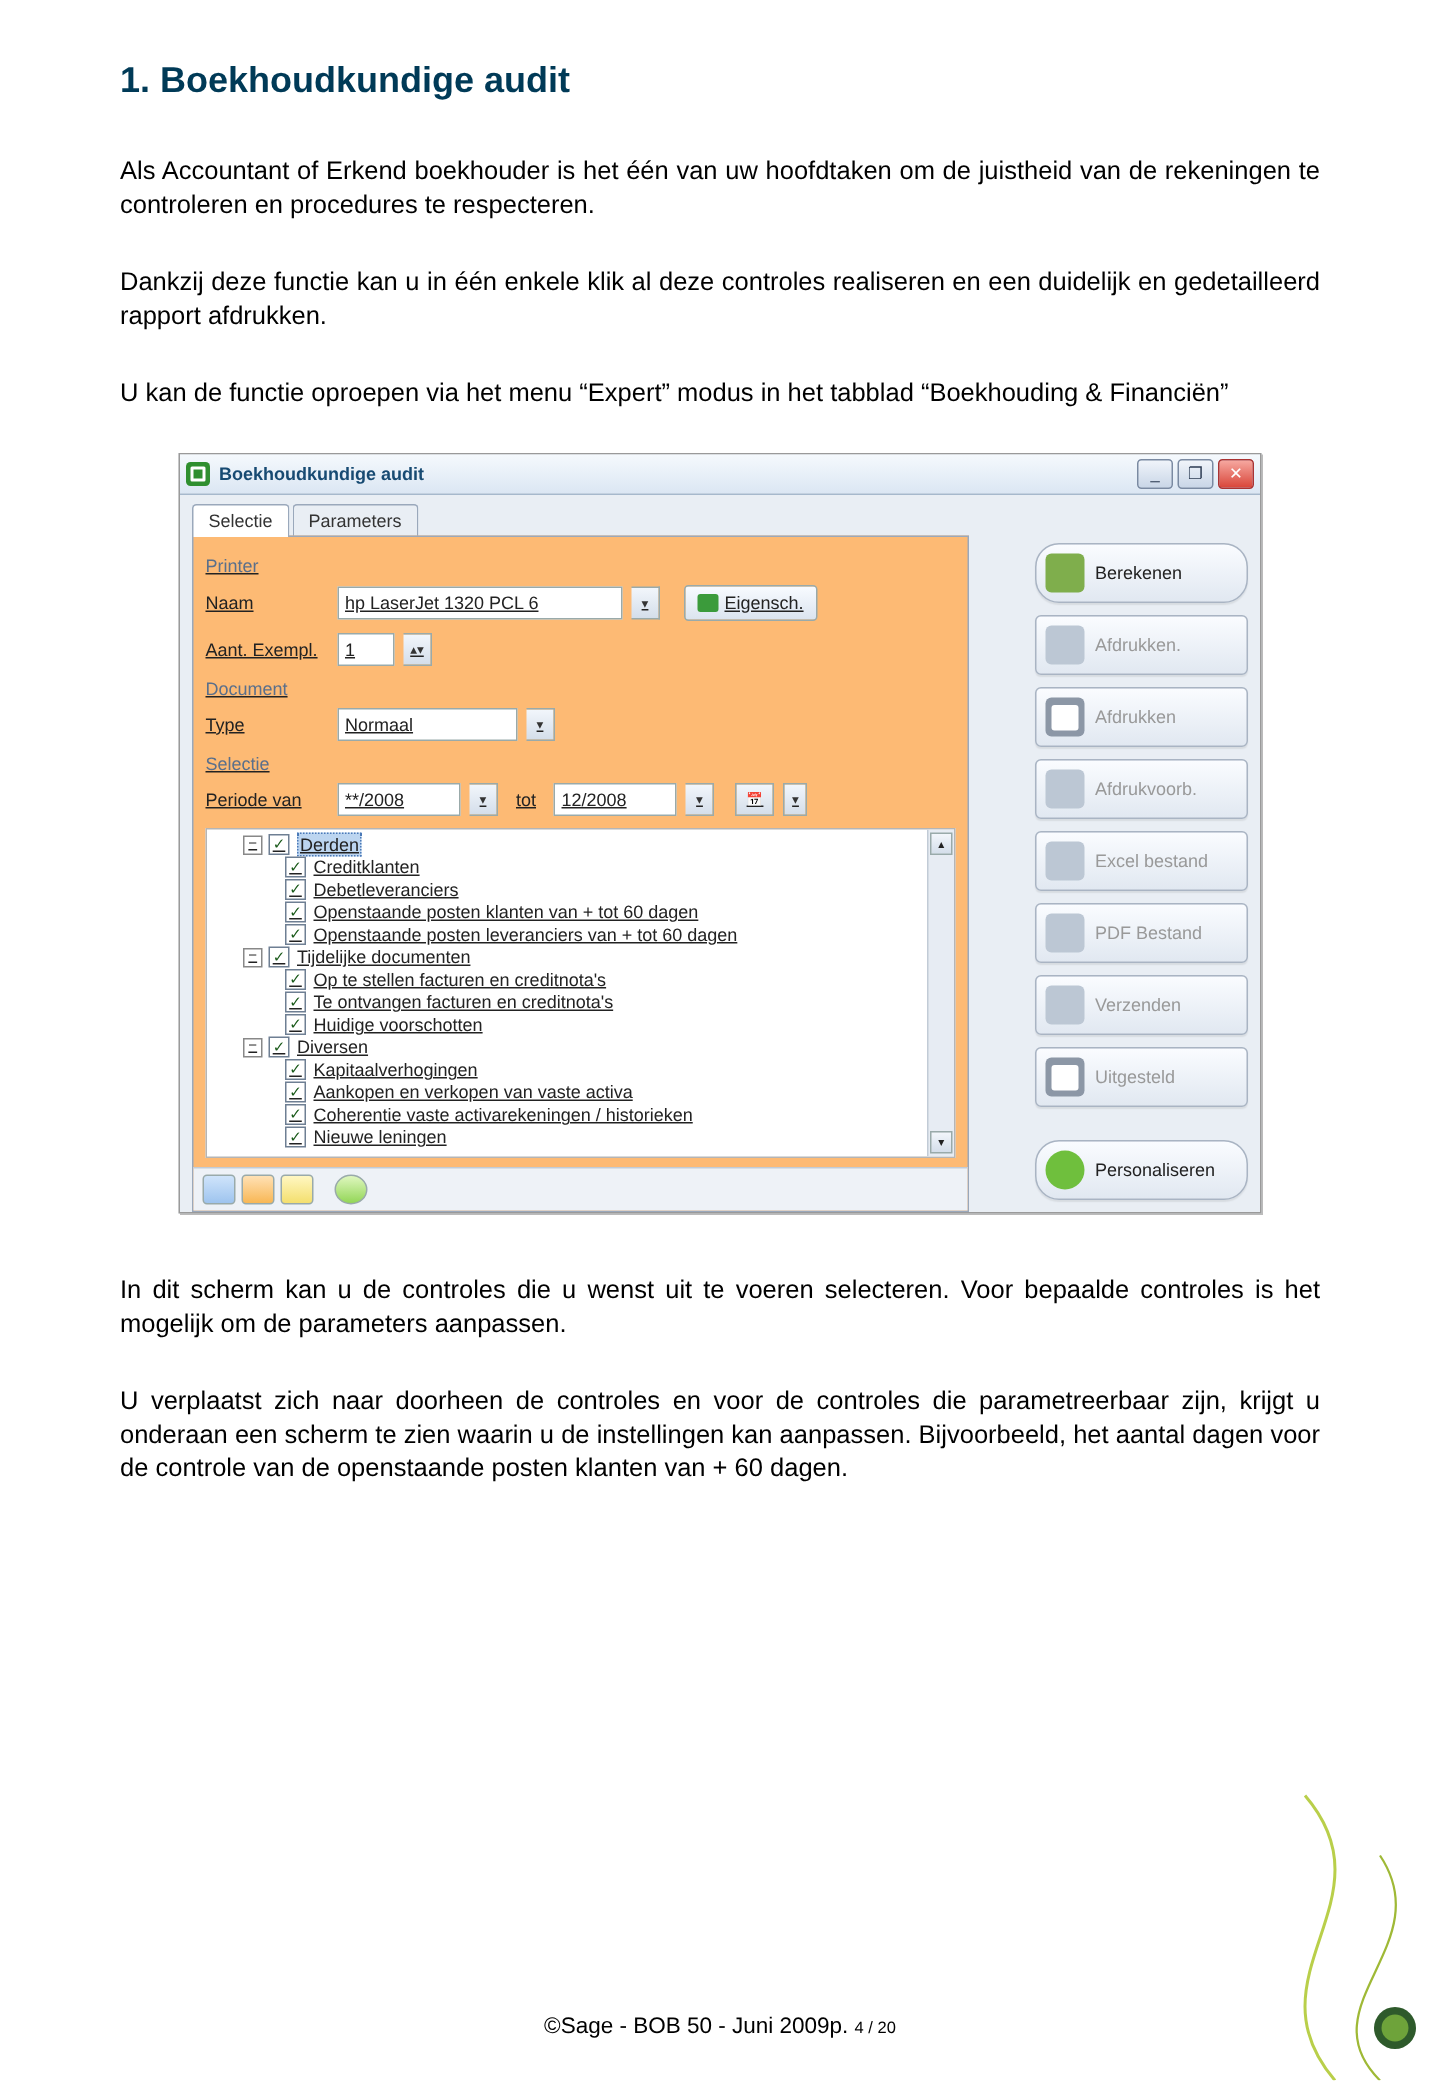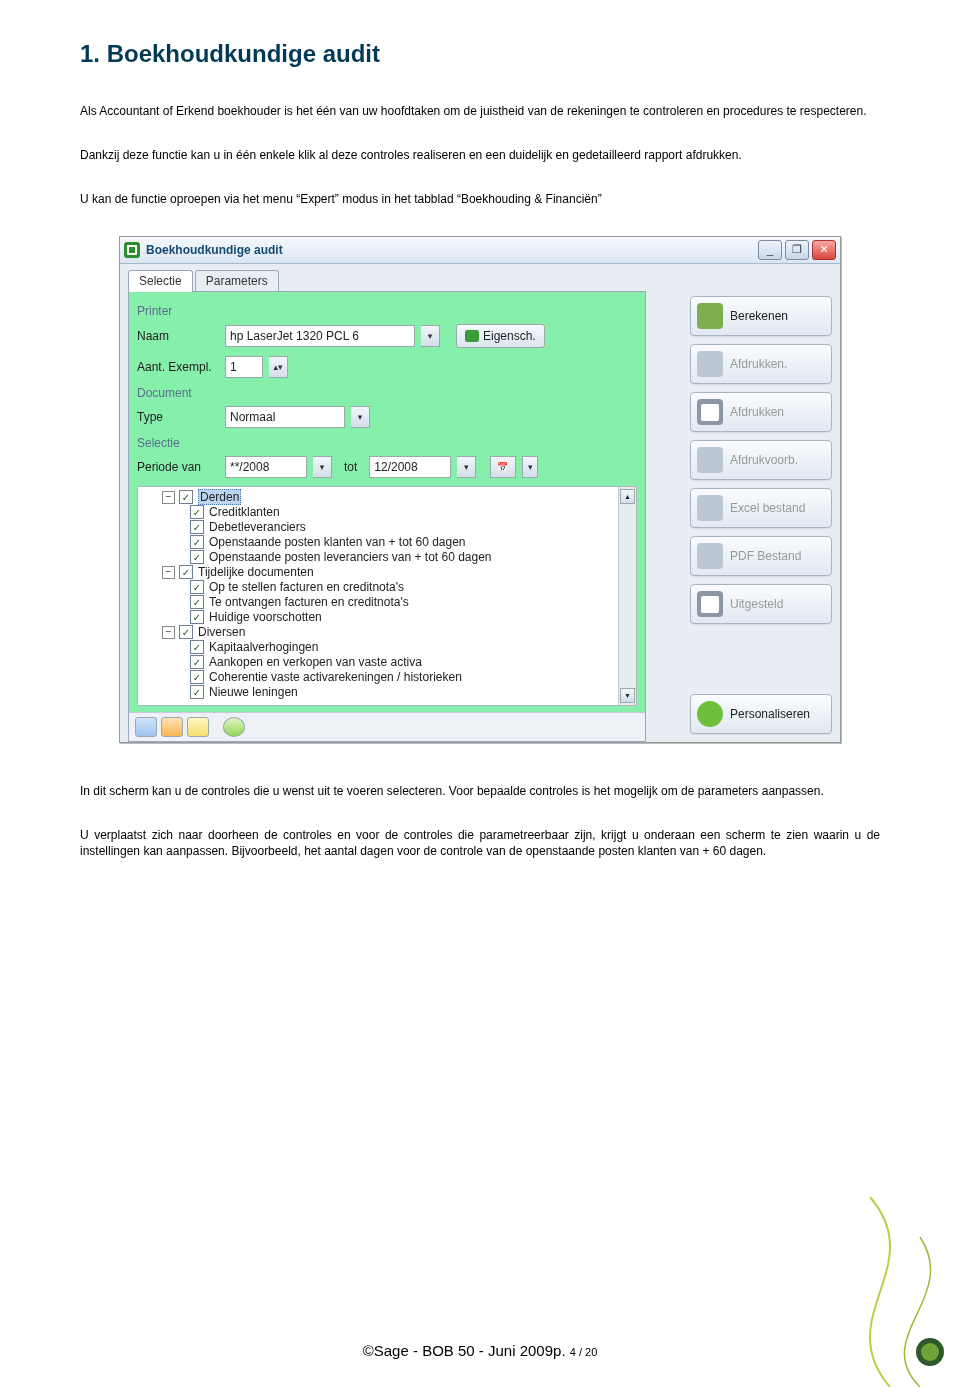--- a/index.html
+++ b/index.html
@@ -1,33 +1,33 @@
 <!DOCTYPE html>
 <html><head>
 <meta charset="utf-8">
 <style>
   html,body{margin:0;padding:0;background:#fff;font-family:Arial,Helvetica,sans-serif;color:#000;}
   .page{width:960px;min-height:1387px;margin:0 auto;position:relative;box-sizing:border-box;padding:40px 80px 0 80px;}
   .h1{font-size:24px;font-weight:bold;color:#003a57;margin:0 0 35px 0;}
-  .para{font-size:12px;line-height:1.35;text-align:justify;margin:0 0 28px 0;}
+  .para{font-size:17px;line-height:1.35;text-align:justify;margin:0 0 28px 0;}
   
   .shot{width:720px;margin:10px auto 40px auto;border:1px solid #9a9a9a;background:#e9eef4;font-family:Tahoma,Arial,sans-serif;font-size:12px;color:#222;box-shadow:1px 1px 0 #bbb;}
   .titlebar{display:flex;align-items:center;height:26px;background:linear-gradient(#f5f9fd,#dbe6f3);border-bottom:1px solid #a6b8cc;padding:0 4px;}
   .titlebar .ticon{width:16px;height:16px;background:#2f8f2f;border-radius:3px;margin-right:6px;position:relative;}
   .titlebar .ticon::after{content:"";position:absolute;inset:3px;border:2px solid #fff;border-radius:1px;}
   .titlebar .ttxt{font-weight:bold;color:#174a72;}
   .spacer{flex:1;}
   .winbtn{width:22px;height:18px;margin-left:3px;border:1px solid #7a8aa2;background:linear-gradient(#f0f4fa,#c9d6e7);border-radius:3px;display:flex;align-items:center;justify-content:center;font-size:11px;color:#2b3a52;}
   .winbtn.close{background:linear-gradient(#f6a8a0,#d9463a);color:#fff;border-color:#a33;}
   .body{display:flex;align-items:stretch;gap:36px;}
   .leftcol{flex:1;padding:6px 4px 0 8px;}
   .tabs{display:flex;gap:2px;height:22px;}
   .tab{border:1px solid #9aa8bb;border-bottom:none;border-radius:3px 3px 0 0;padding:3px 10px 0 10px;background:#e9eef4;color:#333;}
   .tab.active{background:#fff;font-weight:normal;position:relative;z-index:2;}
-  .panel{background:#86efac;border:1px solid #9aa8bb;margin-top:-1px;padding:8px 8px 4px 8px;min-height:420px;position:relative;}
+  .panel{background:#fdba74;border:1px solid #9aa8bb;margin-top:-1px;padding:8px 8px 4px 8px;min-height:420px;position:relative;text-decoration:underline;}
   .section-lbl{color:#5a6f8b;font-size:12px;margin:4px 0 6px 0;}
   .row{display:flex;align-items:center;margin:4px 0 8px 0;gap:6px;}
   .lbl{width:82px;color:#222;}
   .input{height:20px;border:1px solid #9aa;background:#fff;padding:0 4px;display:flex;align-items:center;}
   .input.w1{width:180px;}
   .input.w2{width:72px;}
   .ddbtn,.spn{width:18px;height:20px;border:1px solid #9aa;border-left:none;background:linear-gradient(#f2f6fb,#d4deea);display:flex;align-items:center;justify-content:center;font-size:9px;color:#333;}
   .smallbtn{height:22px;border:1px solid #9aa;border-radius:3px;background:linear-gradient(#f8fbff,#dbe4ef);padding:0 8px;display:flex;align-items:center;margin-left:10px;gap:4px;}
   .smallbtn .ic{width:14px;height:12px;background:#3b9b3b;border-radius:2px;}
   .tree{border:1px solid #b5b5b5;background:#fff;margin-top:6px;height:212px;overflow:hidden;padding:3px 2px;position:relative;}
@@ -43,21 +43,21 @@
   .botbar{display:flex;align-items:center;gap:4px;border-top:1px solid #c2cbd6;margin:6px -8px -4px -8px;padding:4px 6px;background:#eef2f7;}
   .botbar .sq{width:20px;height:18px;border:1px solid #9aa;border-radius:3px;background:linear-gradient(#f8fbff,#dee7f2);}
   .botbar .sq.blue{background:linear-gradient(#cfe4fb,#9ec4ee);}
   .botbar .sq.orange{background:linear-gradient(#ffe1b5,#f8b755);}
   .botbar .sq.yellow{background:linear-gradient(#fff7c2,#f4df6e);}
   .botbar .sq.green{background:linear-gradient(#dff7bf,#93d657);}
   .botbar .sq.lime{border-radius:50%;}
   
   .rightcol{width:142px;padding:32px 8px 8px 4px;display:flex;flex-direction:column;gap:8px;}
   .actbtn{height:38px;border:1px solid #a9b4c3;border-radius:4px;background:linear-gradient(#fafcff,#e1e8f1);display:flex;align-items:center;padding:0 6px;gap:7px;color:#999;box-shadow:0 1px 1px rgba(0,0,0,.08);}
-  .actbtn.enabled{color:#222;}
+  .actbtn.enabled{color:#222;border-radius:16px;}
   .actbtn .aicon{width:26px;height:26px;border-radius:4px;flex:none;background:#bcc7d4;position:relative;}
   .actbtn.enabled .aicon{background:#7fae4c;}
   .actbtn.pers .aicon{background:#6fbf3d;border-radius:50%;}
   .aicon.printer{background:#8c97a6;}
   .aicon.printer::after{content:"";position:absolute;inset:5px 4px 4px 4px;background:#fff;border-radius:2px;}
   .aicon.gear{background:radial-gradient(#e4e9f0 30%,#9fa9b8 31%);}
   .footer{position:absolute;bottom:28px;left:0;right:0;display:flex;justify-content:center;font-size:15px;}
   .pnum .small{font-size:11px;}
   
   .flourish{position:absolute;right:0;bottom:0;width:190px;height:220px;pointer-events:none;}
@@ -230,20 +230,24 @@
           </div>
       <div class="actbtn">
             <span class="aicon"></span>
             <span>Excel bestand</span>
           </div>
       <div class="actbtn">
             <span class="aicon"></span>
             <span>PDF Bestand</span>
           </div>
       <div class="actbtn">
+            <span class="aicon"></span>
+            <span>Verzenden</span>
+          </div>
+      <div class="actbtn">
             <span class="aicon printer"></span>
             <span>Uitgesteld</span>
           </div>
       <div style="flex:1"></div>
       <div class="actbtn enabled pers">
             <span class="aicon"></span>
             <span>Personaliseren</span>
           </div>
     </div>
   </div>

